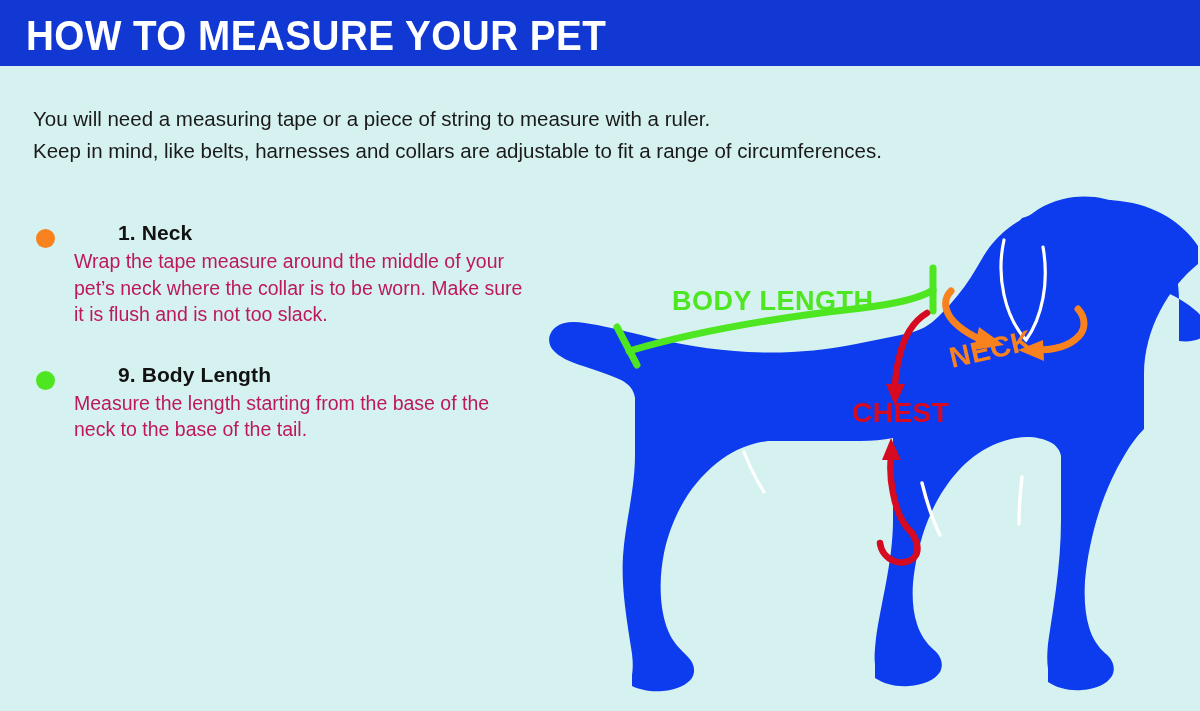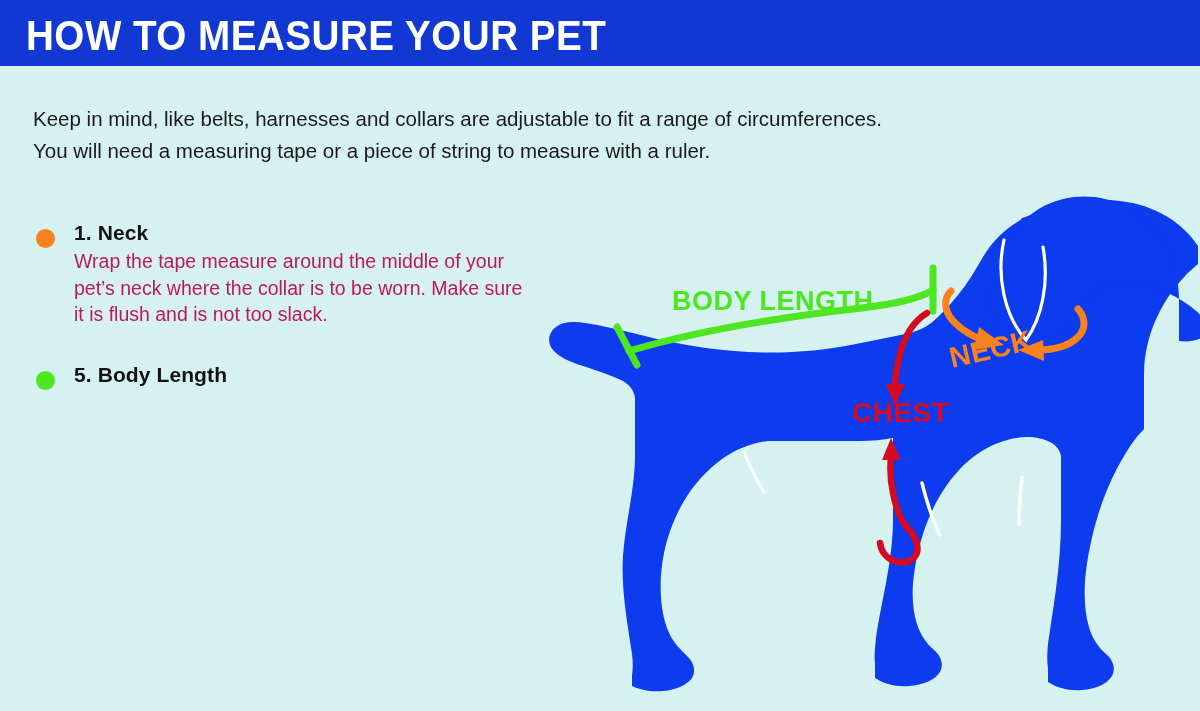--- a/index.html
+++ b/index.html
@@ -71,20 +71,21 @@
     width: 19px;
     height: 19px;
     border-radius: 50%;
   }
   .step-title {
     font-size: 21px;
     line-height: 30px;
     font-weight: bold;
     color: #121212;
     letter-spacing: 0.1px;
+    margin-left: 44px;
   }
   .step-body {
     font-size: 19.5px;
     line-height: 26.5px;
     color: #be185d;
     max-width: 460px;
   }
   
   #diagram {
     position: absolute;
@@ -105,36 +106,37 @@
 </head>
 <body>
 
 <div id="page" style="background: rgb(214, 242, 240);">
 
   <div id="header-bar" style="background: rgb(18, 56, 212);">
     <div id="header-title" style="color: rgb(255, 255, 255);">HOW TO MEASURE YOUR PET</div>
   </div>
 
   <div id="intro">
+    <div class="line">You will need a measuring tape or a piece of string to measure with a ruler.</div>
     <div class="line">Keep in mind, like belts, harnesses and collars are adjustable to fit a range of circumferences.</div>
-    <div class="line">You will need a measuring tape or a piece of string to measure with a ruler.</div>
   </div>
 
   <div id="steps">
 
     <div class="step">
       <span class="step-bullet" style="background:#f7821e"></span>
       <div class="step-title">1. Neck</div>
       <div class="step-body">Wrap the tape measure around the middle of your pet’s neck where the collar is to be worn. Make sure it is flush and is not too slack.</div>
     </div>
 
 
     <div class="step" style="margin-top:32px">
       <span class="step-bullet" style="background:#4de620"></span>
-      <div class="step-title">5. Body Length</div>
+      <div class="step-title">9. Body Length</div>
+      <div class="step-body">Measure the length starting from the base of the neck to the base of the tail.</div>
     </div>
 
   </div>
 
   <div id="diagram">
     <svg width="1200" height="711" viewBox="0 0 1200 711" xmlns="http://www.w3.org/2000/svg">
 
       <g>
         <path fill="#0d3bee" d="
           M 1198 246

